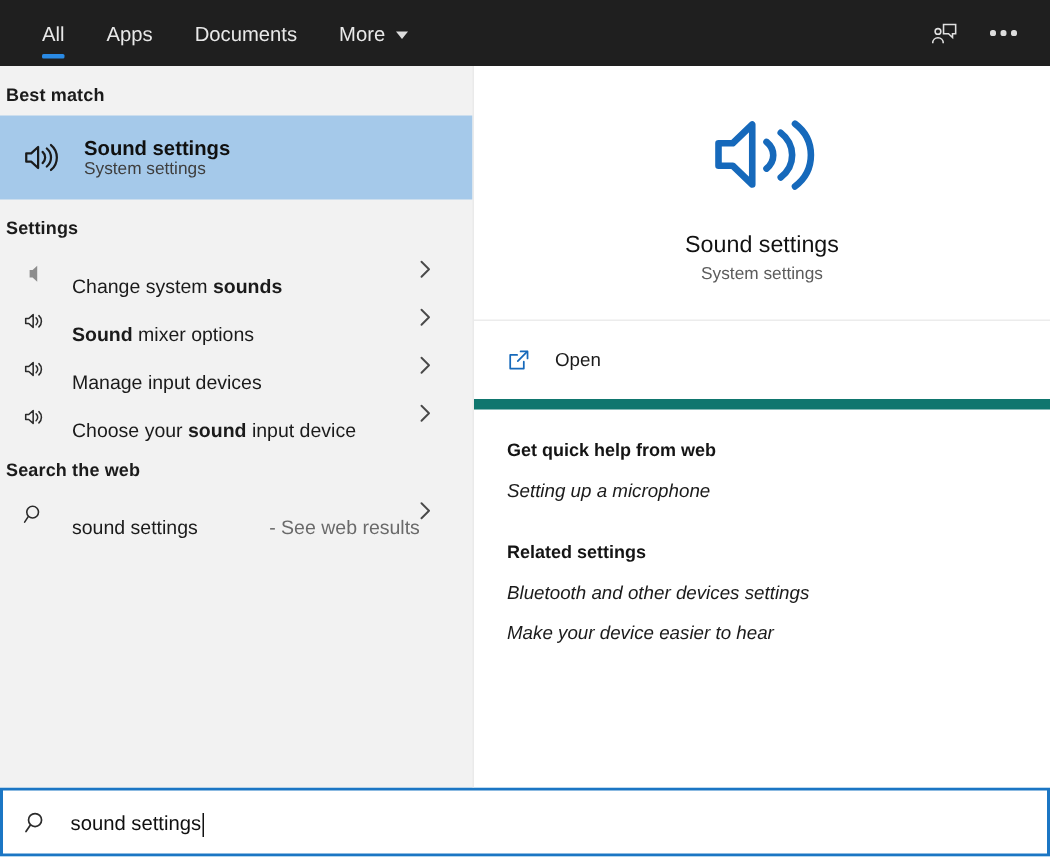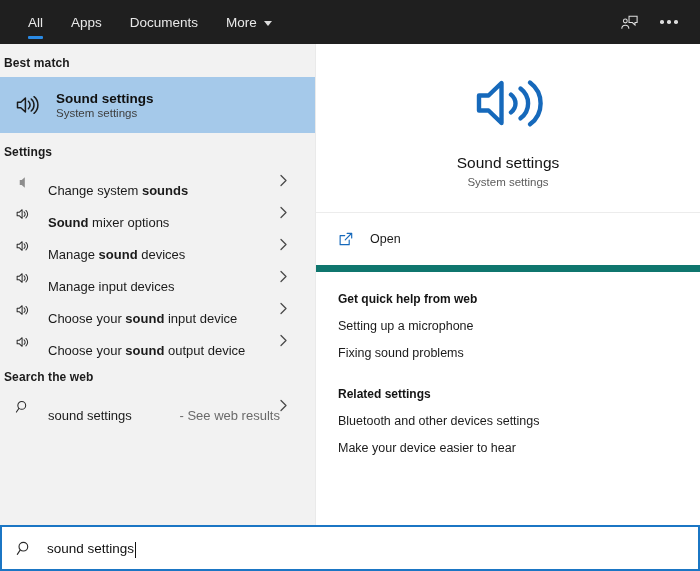--- a/index.html
+++ b/index.html
@@ -208,20 +208,21 @@
     font-weight: bold;
     color: #141414;
     margin-bottom: 13px;
   }
   .link-item {
     font-size: 12.5px;
     color: #1b1b1b;
     margin-bottom: 13px;
     cursor: default;
     display: block;
+    font-style: italic;
   }
 
   
   .scroll-track {
     position: absolute;
     top: 0; right: 0;
     width: 4px; height: 100%;
     background: transparent;
   }
 
@@ -350,91 +351,57 @@
         <div class="row-label">
           <span></span><b>Sound</b><span> mixer options</span>
         </div>
         <span class="chev">
           <svg width="9" height="13" viewBox="0 0 9 13" fill="none" stroke="currentColor" stroke-width="1.3" stroke-linecap="round" stroke-linejoin="round">
               <path d="M2 1.5L7 6.5 2 11.5"></path>
             </svg>
         </span>
       </div>
 
+
       <div class="row">
         <div class="row-ico">
           <svg width="16" height="16" viewBox="0 0 18 18" fill="none" stroke="currentColor" stroke-width="1.15" stroke-linejoin="round" stroke-linecap="round">
             <path d="M2.4 7.1h2.3L8 4.2v9.6l-3.3-2.9H2.4z"></path>
             <path d="M10.2 6.6c.8.7 1.2 1.6 1.2 2.6s-.4 1.9-1.2 2.6"></path>
             <path d="M12.3 5c1.2 1.1 1.9 2.5 1.9 4.2s-.7 3.1-1.9 4.2"></path>
           </svg>
         </div>
         <div class="row-label">
-          <span>Manage </span><b>sound</b><span> devices</span>
+          <span>Manage input devices</span><b></b><span></span>
         </div>
         <span class="chev">
           <svg width="9" height="13" viewBox="0 0 9 13" fill="none" stroke="currentColor" stroke-width="1.3" stroke-linecap="round" stroke-linejoin="round">
               <path d="M2 1.5L7 6.5 2 11.5"></path>
             </svg>
         </span>
       </div>
 
       <div class="row">
         <div class="row-ico">
           <svg width="16" height="16" viewBox="0 0 18 18" fill="none" stroke="currentColor" stroke-width="1.15" stroke-linejoin="round" stroke-linecap="round">
             <path d="M2.4 7.1h2.3L8 4.2v9.6l-3.3-2.9H2.4z"></path>
             <path d="M10.2 6.6c.8.7 1.2 1.6 1.2 2.6s-.4 1.9-1.2 2.6"></path>
             <path d="M12.3 5c1.2 1.1 1.9 2.5 1.9 4.2s-.7 3.1-1.9 4.2"></path>
           </svg>
         </div>
         <div class="row-label">
-          <span>Manage input devices</span><b></b><span></span>
+          <span>Choose your </span><b>sound</b><span> input device</span>
         </div>
         <span class="chev">
           <svg width="9" height="13" viewBox="0 0 9 13" fill="none" stroke="currentColor" stroke-width="1.3" stroke-linecap="round" stroke-linejoin="round">
               <path d="M2 1.5L7 6.5 2 11.5"></path>
             </svg>
         </span>
       </div>
 
-      <div class="row">
-        <div class="row-ico">
-          <svg width="16" height="16" viewBox="0 0 18 18" fill="none" stroke="currentColor" stroke-width="1.15" stroke-linejoin="round" stroke-linecap="round">
-            <path d="M2.4 7.1h2.3L8 4.2v9.6l-3.3-2.9H2.4z"></path>
-            <path d="M10.2 6.6c.8.7 1.2 1.6 1.2 2.6s-.4 1.9-1.2 2.6"></path>
-            <path d="M12.3 5c1.2 1.1 1.9 2.5 1.9 4.2s-.7 3.1-1.9 4.2"></path>
-          </svg>
-        </div>
-        <div class="row-label">
-          <span>Choose your </span><b>sound</b><span> input device</span>
-        </div>
-        <span class="chev">
-          <svg width="9" height="13" viewBox="0 0 9 13" fill="none" stroke="currentColor" stroke-width="1.3" stroke-linecap="round" stroke-linejoin="round">
-              <path d="M2 1.5L7 6.5 2 11.5"></path>
-            </svg>
-        </span>
-      </div>
-
-      <div class="row">
-        <div class="row-ico">
-          <svg width="16" height="16" viewBox="0 0 18 18" fill="none" stroke="currentColor" stroke-width="1.15" stroke-linejoin="round" stroke-linecap="round">
-            <path d="M2.4 7.1h2.3L8 4.2v9.6l-3.3-2.9H2.4z"></path>
-            <path d="M10.2 6.6c.8.7 1.2 1.6 1.2 2.6s-.4 1.9-1.2 2.6"></path>
-            <path d="M12.3 5c1.2 1.1 1.9 2.5 1.9 4.2s-.7 3.1-1.9 4.2"></path>
-          </svg>
-        </div>
-        <div class="row-label">
-          <span>Choose your </span><b>sound</b><span> output device</span>
-        </div>
-        <span class="chev">
-          <svg width="9" height="13" viewBox="0 0 9 13" fill="none" stroke="currentColor" stroke-width="1.3" stroke-linecap="round" stroke-linejoin="round">
-              <path d="M2 1.5L7 6.5 2 11.5"></path>
-            </svg>
-        </span>
-      </div>
 
 
       <div class="section-head">Search the web</div>
 
       <div class="row">
         <div class="row-ico">
           <svg width="16" height="16" viewBox="0 0 18 18" fill="none" stroke="currentColor" stroke-width="1.2" stroke-linecap="round">
             <circle cx="7.6" cy="7.2" r="4.4"></circle>
             <path d="M4.3 10.6L1.6 14.7"></path>
           </svg>
@@ -473,21 +440,20 @@
             <path d="M10.2 2.6h5.2v5.2"></path>
             <path d="M8.1 9.9l7-7.1"></path>
           </svg>
         </span>
         <span class="open-label">Open</span>
       </div>
 
       <div class="link-group">
         <div class="link-head">Get quick help from web</div>
         <a class="link-item">Setting up a microphone</a>
-        <a class="link-item">Fixing sound problems</a>
       </div>
 
       <div class="link-group" style="padding-top:14px;">
         <div class="link-head">Related settings</div>
         <a class="link-item">Bluetooth and other devices settings</a>
         <a class="link-item">Make your device easier to hear</a>
       </div>
 
       <div class="scroll-track"></div>
     </div>

